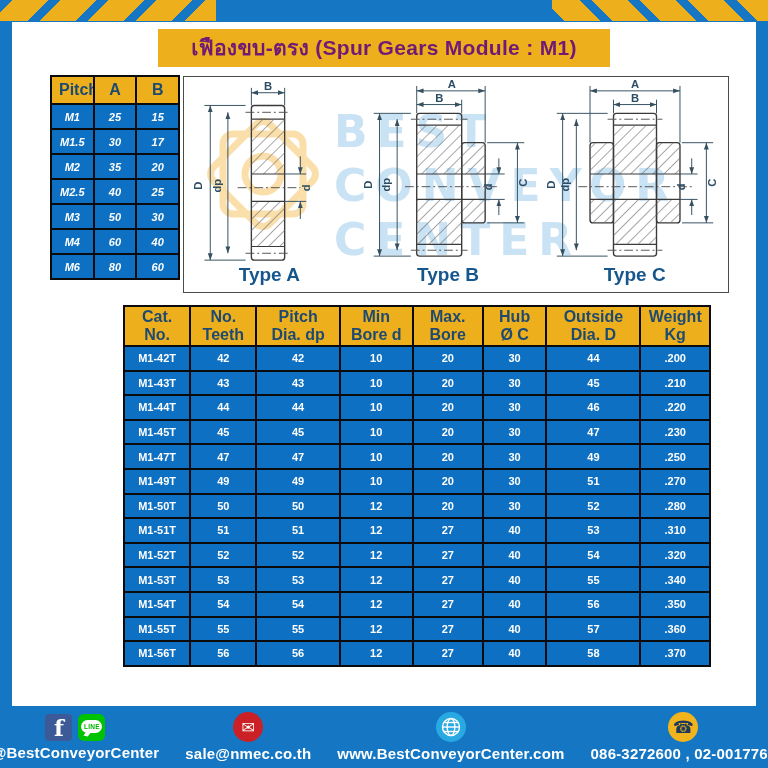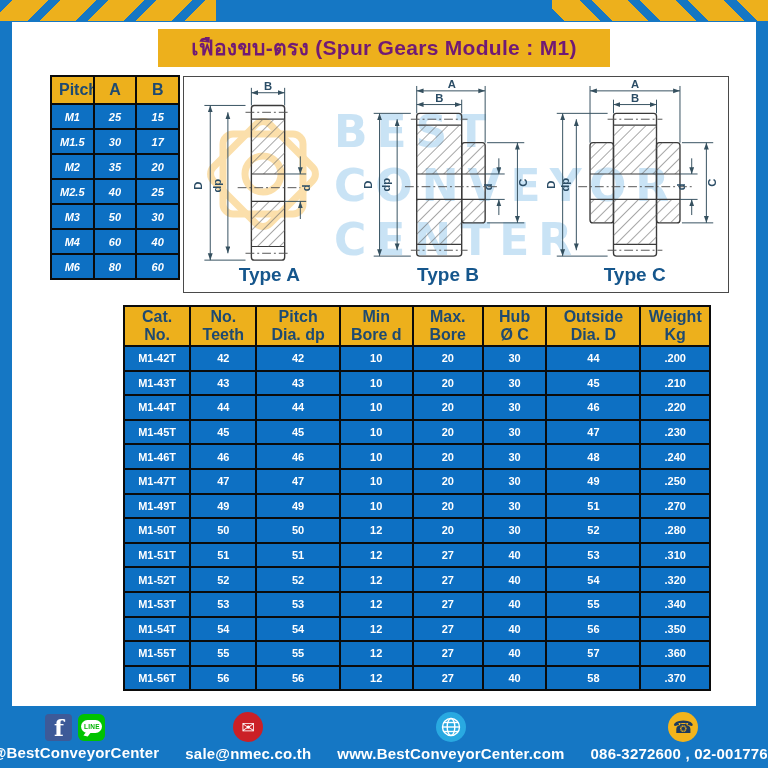--- a/index.html
+++ b/index.html
@@ -361,30 +361,20 @@
           <td>M1-45T</td>
           <td>45</td>
           <td>45</td>
           <td>10</td>
           <td>20</td>
           <td>30</td>
           <td>47</td>
           <td>.230</td>
         </tr>
         <tr>
-          <td>M1-46T</td>
-          <td>46</td>
-          <td>46</td>
-          <td>10</td>
-          <td>20</td>
-          <td>30</td>
-          <td>48</td>
-          <td>.240</td>
-        </tr>
-        <tr>
           <td>M1-47T</td>
           <td>47</td>
           <td>47</td>
           <td>10</td>
           <td>20</td>
           <td>30</td>
           <td>49</td>
           <td>.250</td>
         </tr>
         <tr>

